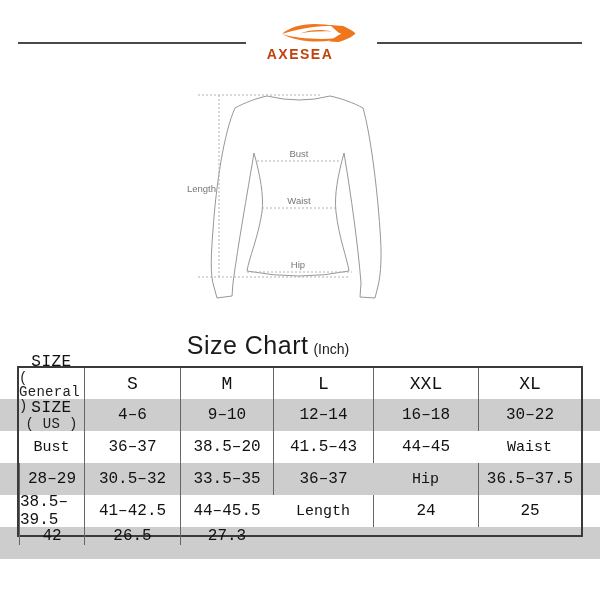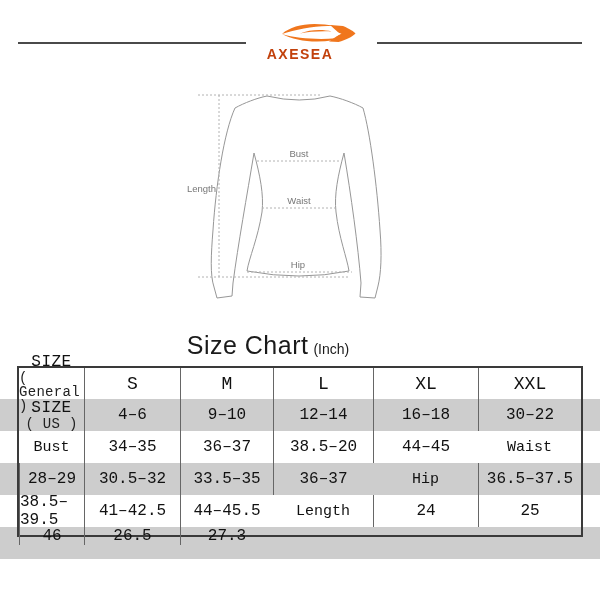--- a/index.html
+++ b/index.html
@@ -101,52 +101,52 @@
 
   <div class="table-frame">
 
     <div class="c stacked">
       <span class="main">SIZE</span>
       <span class="sub">( General )</span>
     </div>
     <div class="c v hdr">S</div>
     <div class="c v hdr">M</div>
     <div class="c v hdr">L</div>
+    <div class="c v hdr">XXL</div>
     <div class="c v hdr">XL</div>
-    <div class="c v hdr">XXL</div>
 
     <div class="c stacked">
       <span class="main">SIZE</span>
       <span class="sub">( US )</span>
     </div>
     <div class="c v">4–6</div>
     <div class="c v">9–10</div>
     <div class="c v">12–14</div>
     <div class="c v">16–18</div>
     <div class="c v">30–22</div>
 
     <div class="c rowlbl">Bust</div>
-    <div class="c v">34–35</div>
     <div class="c v">36–37</div>
     <div class="c v">38.5–20</div>
+    <div class="c v">41.5–43</div>
     <div class="c v">44–45</div>
 
     <div class="c rowlbl">Waist</div>
     <div class="c v">28–29</div>
     <div class="c v">30.5–32</div>
     <div class="c v">33.5–35</div>
     <div class="c v">36–37</div>
 
     <div class="c rowlbl">Hip</div>
     <div class="c v">36.5–37.5</div>
     <div class="c v">38.5–39.5</div>
     <div class="c v">41–42.5</div>
     <div class="c v">44–45.5</div>
 
     <div class="c rowlbl">Length</div>
     <div class="c v">24</div>
     <div class="c v">25</div>
-    <div class="c v">46</div>
+    <div class="c v">42</div>
     <div class="c v">26.5</div>
     <div class="c v">27.3</div>
   </div>
 
 </div>
 
 </body></html>

